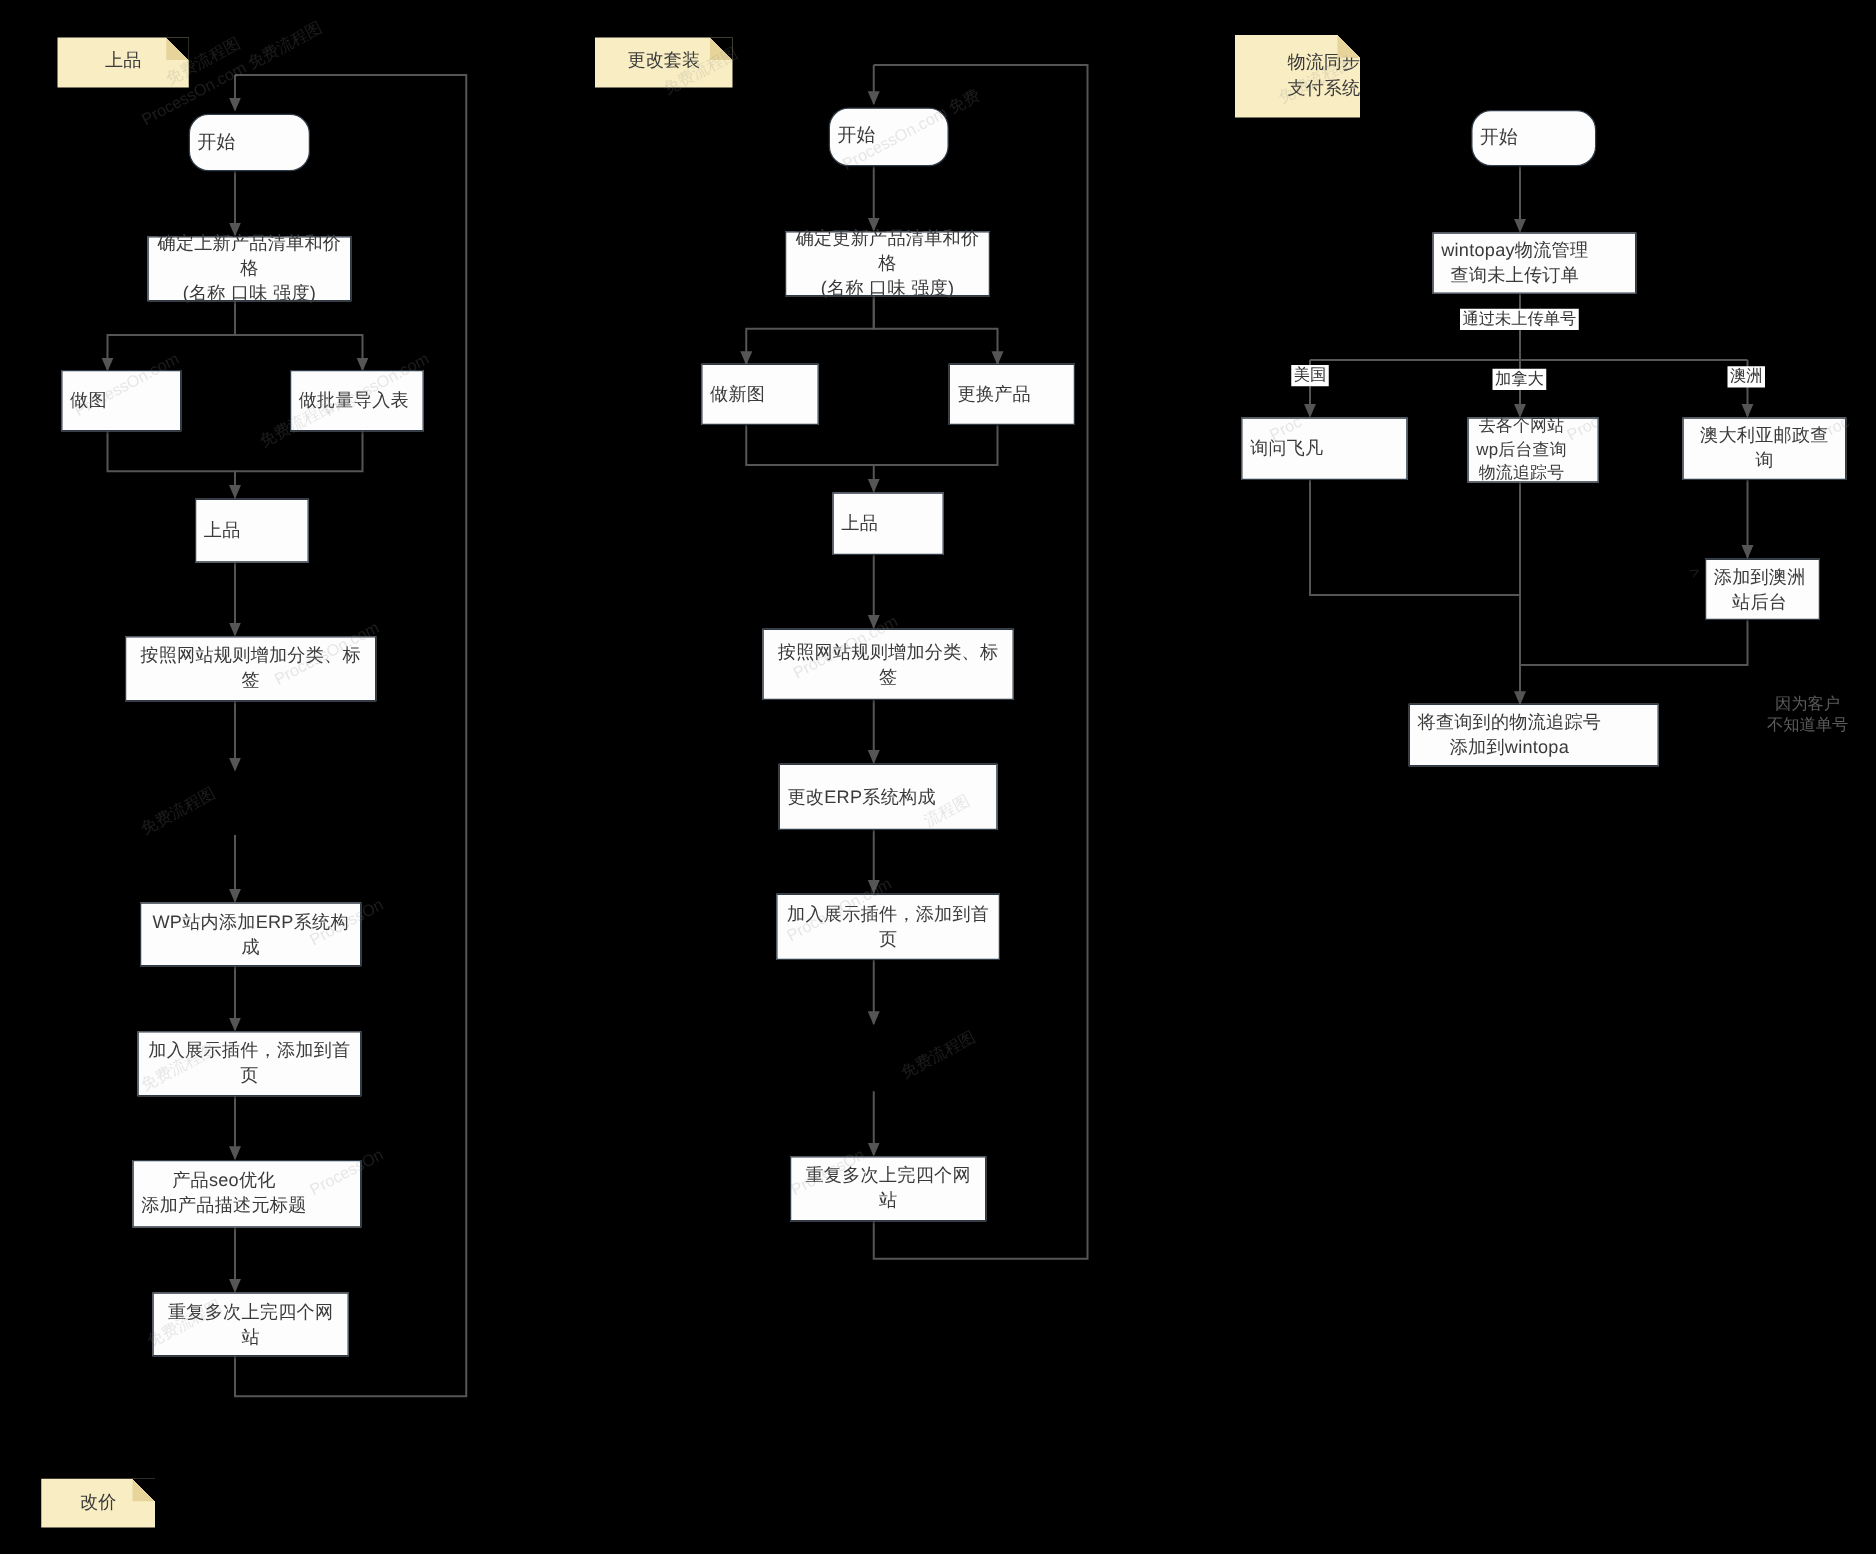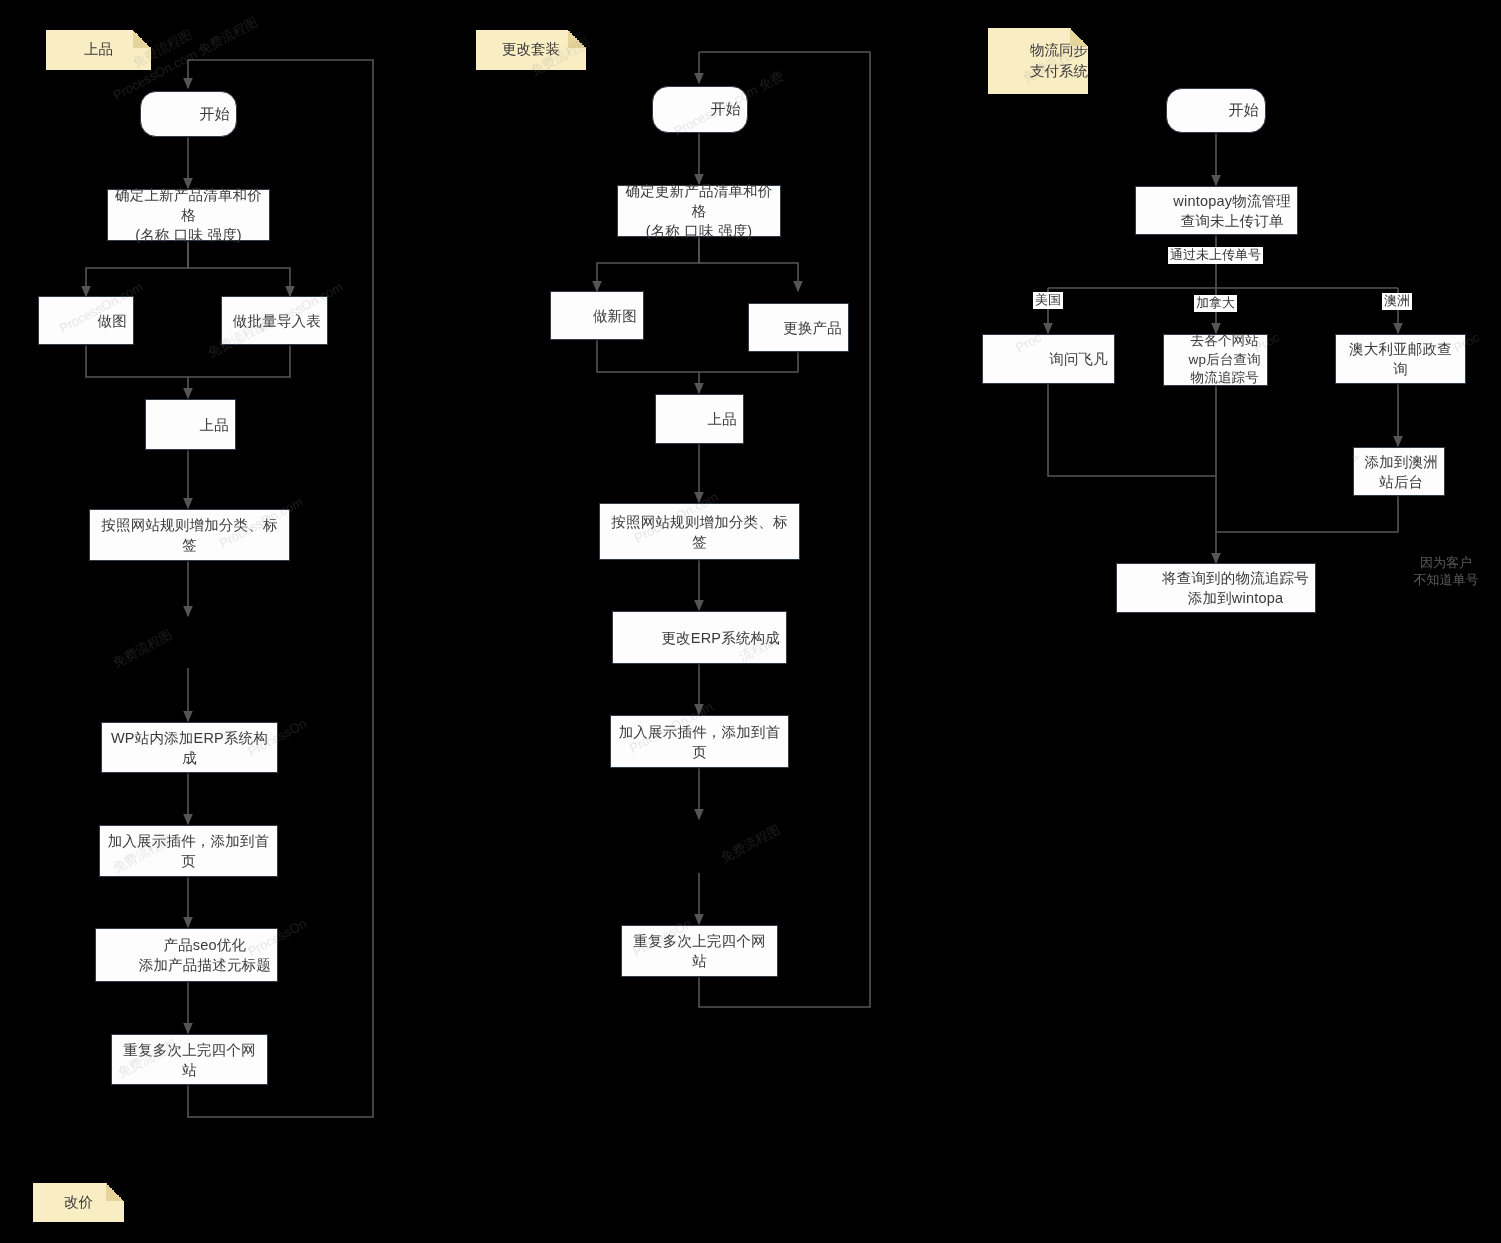--- a/index.html
+++ b/index.html
@@ -10,27 +10,28 @@
   }
   #canvas{position:absolute;left:0;top:0;width:1501px;height:1243px;}
   svg.edges{position:absolute;left:0;top:0;width:1501px;height:1243px;pointer-events:none;}
 
   
   .node{
     position:absolute;
     background:#fdfdfd;
     border:1px solid #2f3b47;
     box-shadow:1px 1px 2px rgba(0,0,0,.55);
-    display:flex;align-items:center;justify-content:flex-end;
+    display:flex;align-items:center;justify-content:flex-start;
     text-align:center;
     color:#3a3a3a;
     font-size:14.5px;
     line-height:1.38;
     box-sizing:border-box;
     letter-spacing:.2px;
+    margin-left:11px;
   }
   .node.start{
     border-radius:16px;
     font-size:15px;
   }
   .node span{display:block;padding:0 6px;}
 
   
   .sticky{
     position:absolute;
@@ -196,21 +197,21 @@
   <div class="node start" style="left:652px;top:86px;width:96px;height:47px;">
     <span>开始</span>
   </div>
   <div class="node" style="left:617px;top:185px;width:164px;height:52px;white-space:pre-line;">
     <span>确定更新产品清单和价格
 (名称 口味 强度)</span>
   </div>
   <div class="node" style="left:550px;top:291px;width:94px;height:49px;">
     <span>做新图</span>
   </div>
-  <div class="node" style="left:748px;top:303px;width:101px;height:49px;">
+  <div class="node" style="left:748px;top:291px;width:101px;height:49px;">
     <span>更换产品</span>
   </div>
   <div class="node" style="left:655px;top:394px;width:89px;height:50px;">
     <span>上品</span>
   </div>
   <div class="node" style="left:599px;top:503px;width:201px;height:57px;">
     <span>按照网站规则增加分类、标签</span>
   </div>
   <div class="node" style="left:612px;top:611px;width:175px;height:53px;">
     <span>更改ERP系统构成</span>

